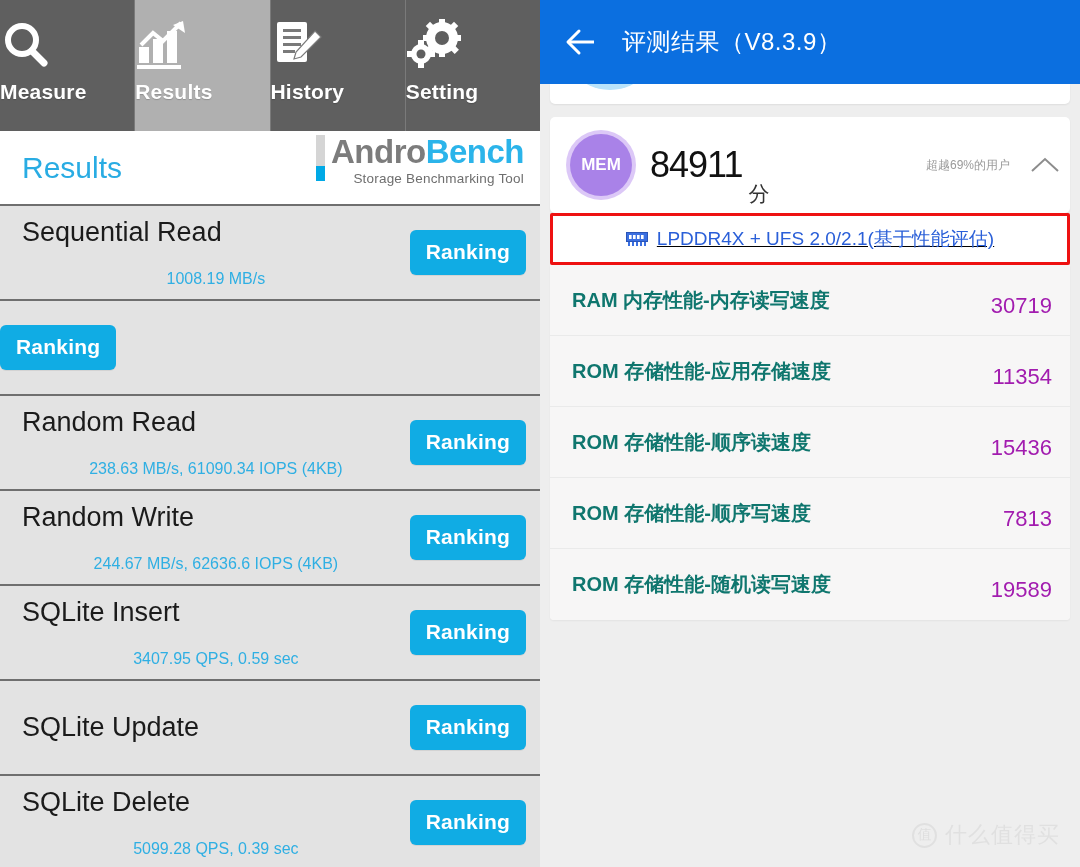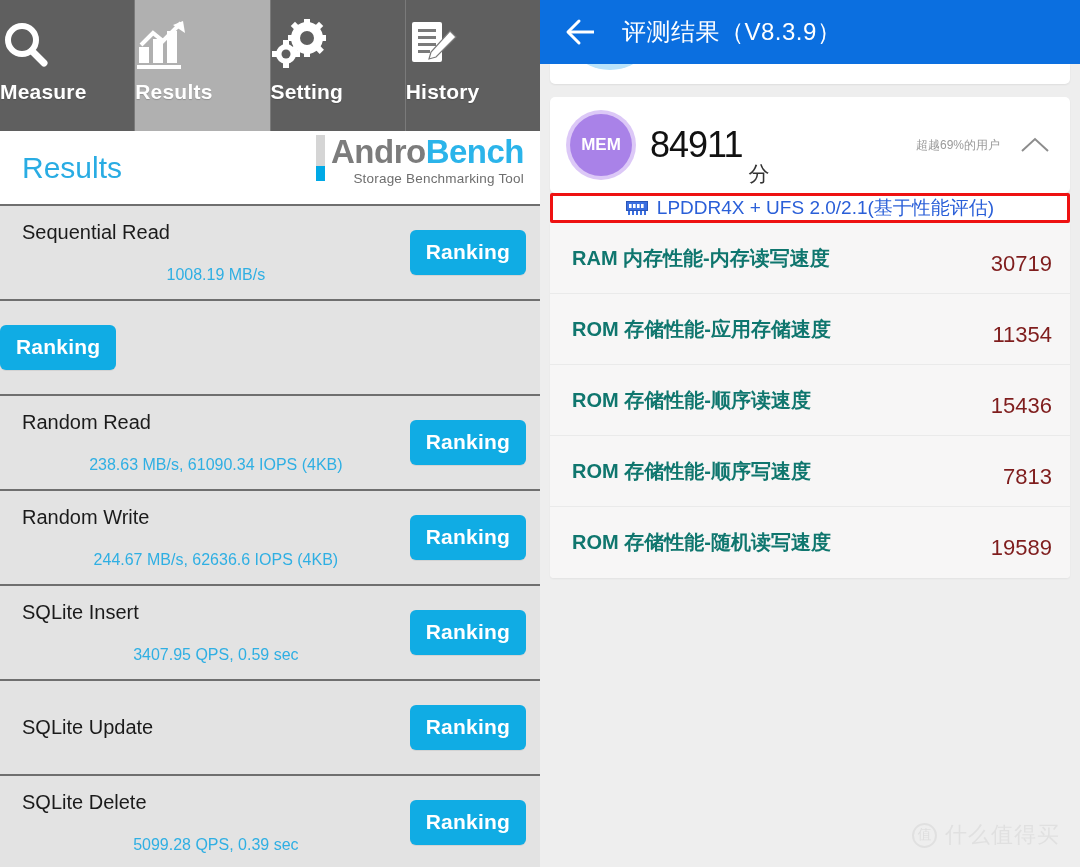--- a/index.html
+++ b/index.html
@@ -74,21 +74,21 @@
   .result-row {
     position: relative;
     height: 95px;
     background: #e3e3e3;
     border-top: 2px solid #6f6f6f;
     display: flex; align-items: center;
   }
   .result-row:first-child { border-top: 2px solid #6f6f6f; }
   .rr-texts { padding-left: 22px; flex: 1 1 auto; }
   .rr-title {
-    font-size: 20px; color: #1b1b1b; font-weight: 400; line-height: 1.15;
+    font-size: 27px; color: #1b1b1b; font-weight: 400; line-height: 1.15;
   }
   .rr-sub {
     font-size: 16px; color: #2fafe3; margin-top: 22px; line-height: 1.1; text-align: center;
   }
   .ranking-btn {
     margin-right: 14px;
     background: #10ace4;
     color: #ffffff;
     font-size: 21px; font-weight: bold;
     border: none; border-radius: 6px;
@@ -100,21 +100,21 @@
   }
 
   
   .right-panel {
     position: relative;
     width: 540px; height: 867px;
     background: #eeeeee;
     overflow: hidden;
   }
   .app-header {
-    height: 64px;
+    height: 84px;
     background: #0b6fe0;
     display: flex; align-items: center;
     padding-left: 24px;
   }
   .back-arrow { width: 34px; height: 34px; display:flex; align-items:center; justify-content:center; cursor: pointer; }
   .app-title {
     color: #ffffff; font-size: 24px; margin-left: 24px;
     letter-spacing: .5px;
   }
 
@@ -139,21 +139,21 @@
     margin: 13px 10px 0 10px;
     background: #ffffff;
     border-radius: 5px;
     box-shadow: 0 1px 2px rgba(0,0,0,.07);
     overflow: hidden;
   }
 
   .score-row {
     display: flex; align-items: center;
     height: 96px;
-    padding: 0 16px 0 20px;
+    padding: 0 6px 0 20px;
   }
   .mem-badge {
     width: 62px; height: 62px; border-radius: 50%;
     background: #a982e8;
     box-shadow: 0 0 0 4px #dcc8f7;
     display: flex; align-items: center; justify-content: center;
     color: #ffffff; font-size: 17px; font-weight: bold;
     flex: 0 0 auto;
   }
   .score-num {
@@ -169,26 +169,27 @@
   .chev {
     margin-left: 18px; margin-right: 2px;
     width: 34px; height: 34px;
     display: flex; align-items: center; justify-content: center;
     cursor: pointer;
   }
 
   .highlight-row {
     position: relative;
     margin: 0 10px;
-    height: 30px;
+    height: 52px;
     background: #ffffff;
     border: 3px solid #ee1111;
     border-radius: 2px;
     display: flex; align-items: center; justify-content: center;
     box-sizing: border-box;
+    text-decoration: underline;
   }
   .hl-inner { display: flex; align-items: center; }
   .ram-icon { margin-right: 9px; display: flex; align-items: center; }
   .hl-text { color: #2a5fd8; font-size: 19px; }
 
   .detail-card {
     margin: 0 10px 0 10px;
     background: #f7f6f6;
     border-radius: 0 0 4px 4px;
     box-shadow: 0 1px 2px rgba(0,0,0,.05);
@@ -196,21 +197,21 @@
   }
   .detail-row {
     height: 71px;
     display: flex; align-items: center;
     padding: 0 18px 0 22px;
     border-bottom: 1px solid #eaeaea;
     background: #f7f6f6;
   }
   .detail-row:last-child { border-bottom: none; }
   .detail-label { font-size: 20px; color: #0f766e; font-weight: bold; }
-  .detail-value { margin-left: auto; font-size: 22px; color: #7f1d1d; margin-top: 11px; }
+  .detail-value { margin-left: auto; font-size: 22px; color: #a21caf; margin-top: 11px; }
 
   .watermark {
     position: absolute;
     right: 20px; bottom: 17px;
     display: flex; align-items: center;
     opacity: .55;
   }
   .wm-circle {
     width: 25px; height: 25px; border-radius: 50%;
     border: 2px solid #d6d6d6;
@@ -244,20 +245,34 @@
           <svg width="56" height="52" viewBox="0 0 56 52">
             <rect x="4" y="28" width="10" height="16" fill="#ffffff"></rect>
             <rect x="18" y="20" width="10" height="24" fill="#ffffff"></rect>
             <rect x="32" y="12" width="10" height="32" fill="#ffffff"></rect>
             <rect x="2" y="46" width="44" height="4" fill="#ffffff"></rect>
             <polyline points="6,26 18,14 28,22 46,4" fill="none" stroke="#ffffff" stroke-width="4"></polyline>
             <polygon points="48,2 50,14 38,6" fill="#ffffff"></polygon>
           </svg>
         </span>
         <span class="tab-label">Results</span>
+      </div>
+
+      <div class="tab">
+        <span class="tab-icon">
+          <svg width="54" height="52" viewBox="0 0 54 52">
+            <rect x="6" y="3" width="30" height="40" rx="2" fill="#ffffff"></rect>
+            <rect x="12" y="10" width="18" height="3" fill="#7a7a7a"></rect>
+            <rect x="12" y="17" width="18" height="3" fill="#7a7a7a"></rect>
+            <rect x="12" y="24" width="18" height="3" fill="#7a7a7a"></rect>
+            <rect x="12" y="31" width="12" height="3" fill="#7a7a7a"></rect>
+            <polygon points="44,12 50,18 30,38 23,40 25,33" fill="#ffffff" stroke="#7a7a7a" stroke-width="1.2"></polygon>
+          </svg>
+        </span>
+        <span class="tab-label">History</span>
       </div>
 
       <div class="tab">
         <span class="tab-icon">
           <svg width="58" height="52" viewBox="0 0 58 52">
             <g fill="#ffffff">
               <circle cx="36" cy="19" r="16"></circle>
               <g>
                 <rect x="33" y="0" width="6" height="7"></rect>
                 <rect x="33" y="31" width="6" height="7"></rect>
@@ -275,34 +290,20 @@
                 <rect x="1" y="32" width="6" height="6"></rect>
                 <rect x="23" y="32" width="6" height="6"></rect>
               </g>
             </g>
             <circle cx="36" cy="19" r="7" fill="#5f5f5f"></circle>
             <circle cx="15" cy="35" r="4.5" fill="#5f5f5f"></circle>
           </svg>
         </span>
         <span class="tab-label">Setting</span>
       </div>
-
-      <div class="tab">
-        <span class="tab-icon">
-          <svg width="54" height="52" viewBox="0 0 54 52">
-            <rect x="6" y="3" width="30" height="40" rx="2" fill="#ffffff"></rect>
-            <rect x="12" y="10" width="18" height="3" fill="#7a7a7a"></rect>
-            <rect x="12" y="17" width="18" height="3" fill="#7a7a7a"></rect>
-            <rect x="12" y="24" width="18" height="3" fill="#7a7a7a"></rect>
-            <rect x="12" y="31" width="12" height="3" fill="#7a7a7a"></rect>
-            <polygon points="44,12 50,18 30,38 23,40 25,33" fill="#ffffff" stroke="#7a7a7a" stroke-width="1.2"></polygon>
-          </svg>
-        </span>
-        <span class="tab-label">History</span>
-      </div>
     </div>
 
     <div class="results-header">
       <div class="results-title">Results</div>
       <div class="logo-wrap">
         <div class="logo-bar">
           <div class="bg"></div>
             <div class="bb"></div>
         </div>
         <div class="logo-text">

